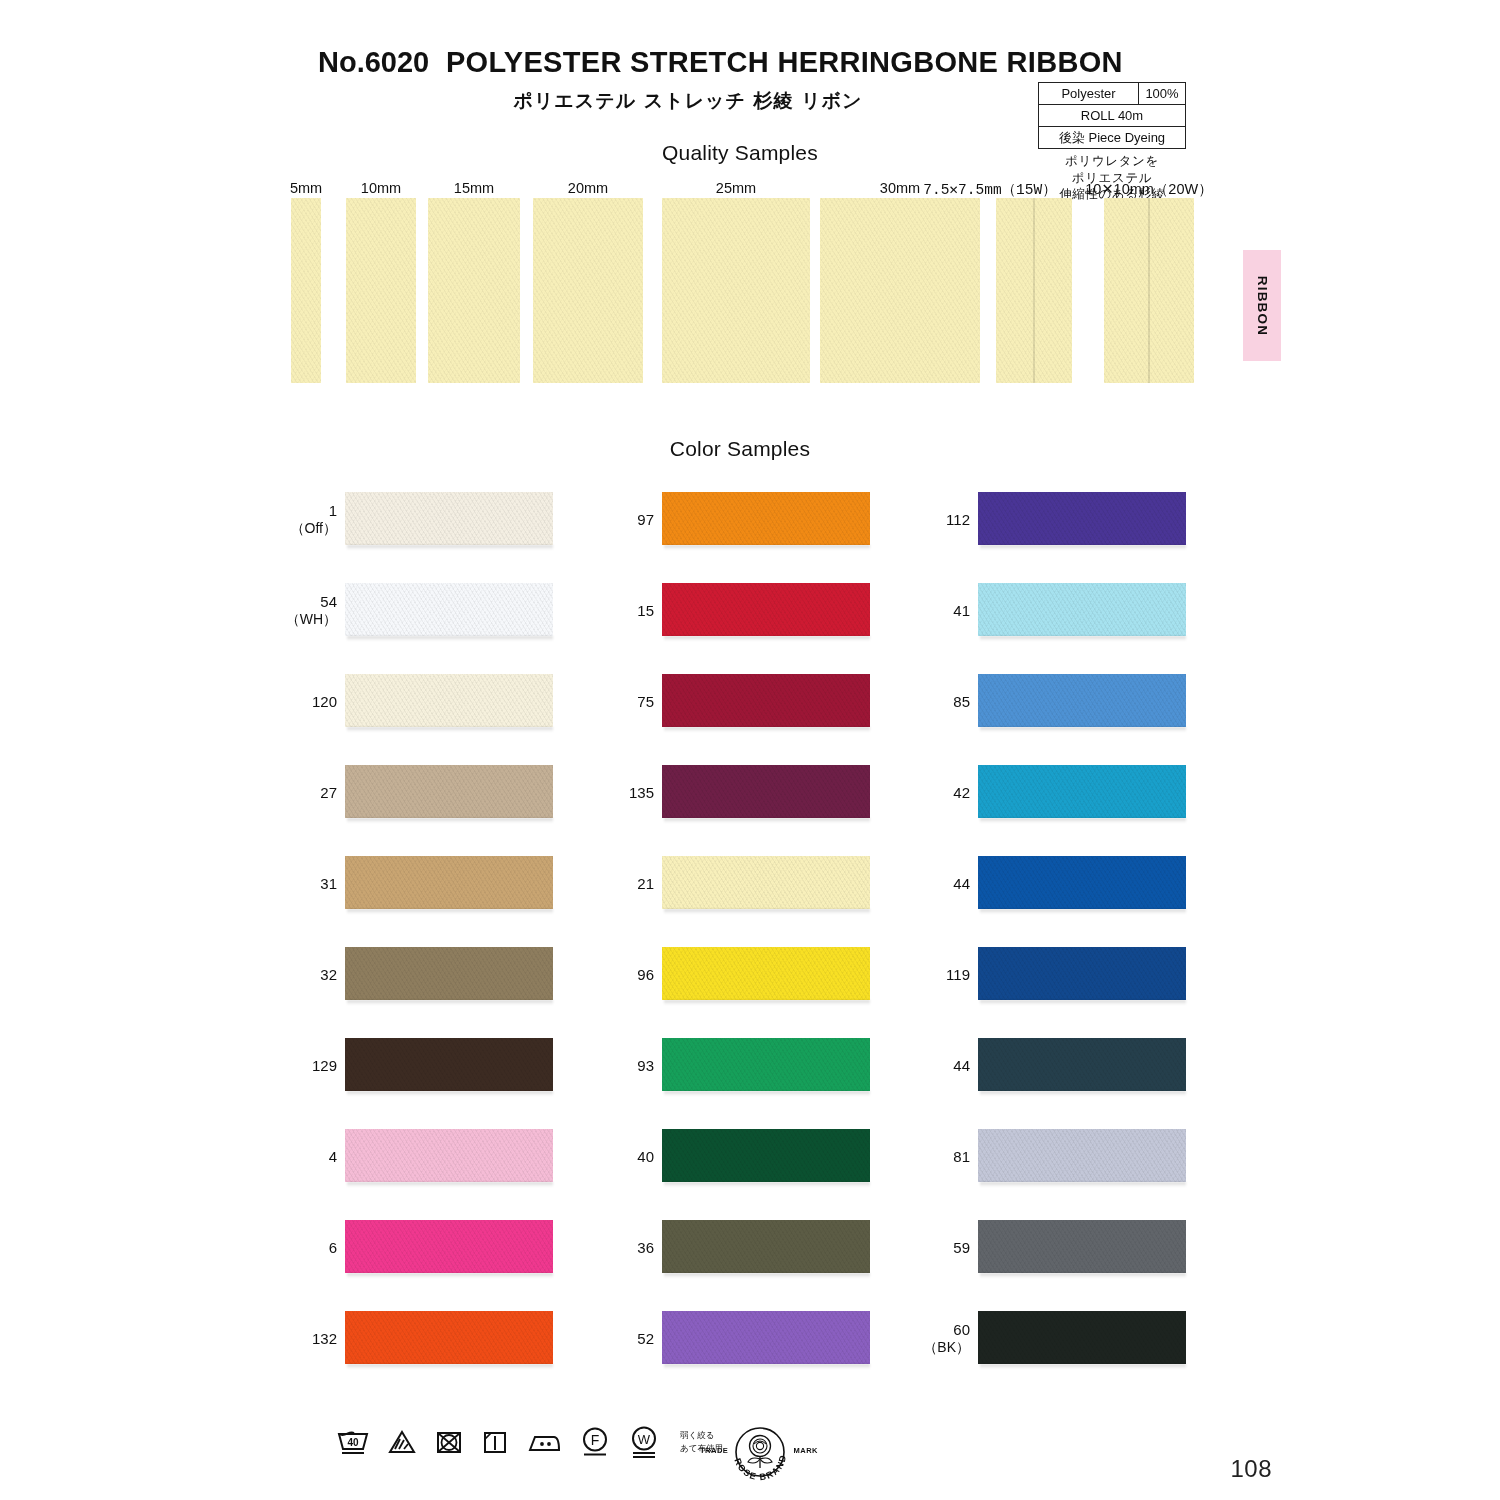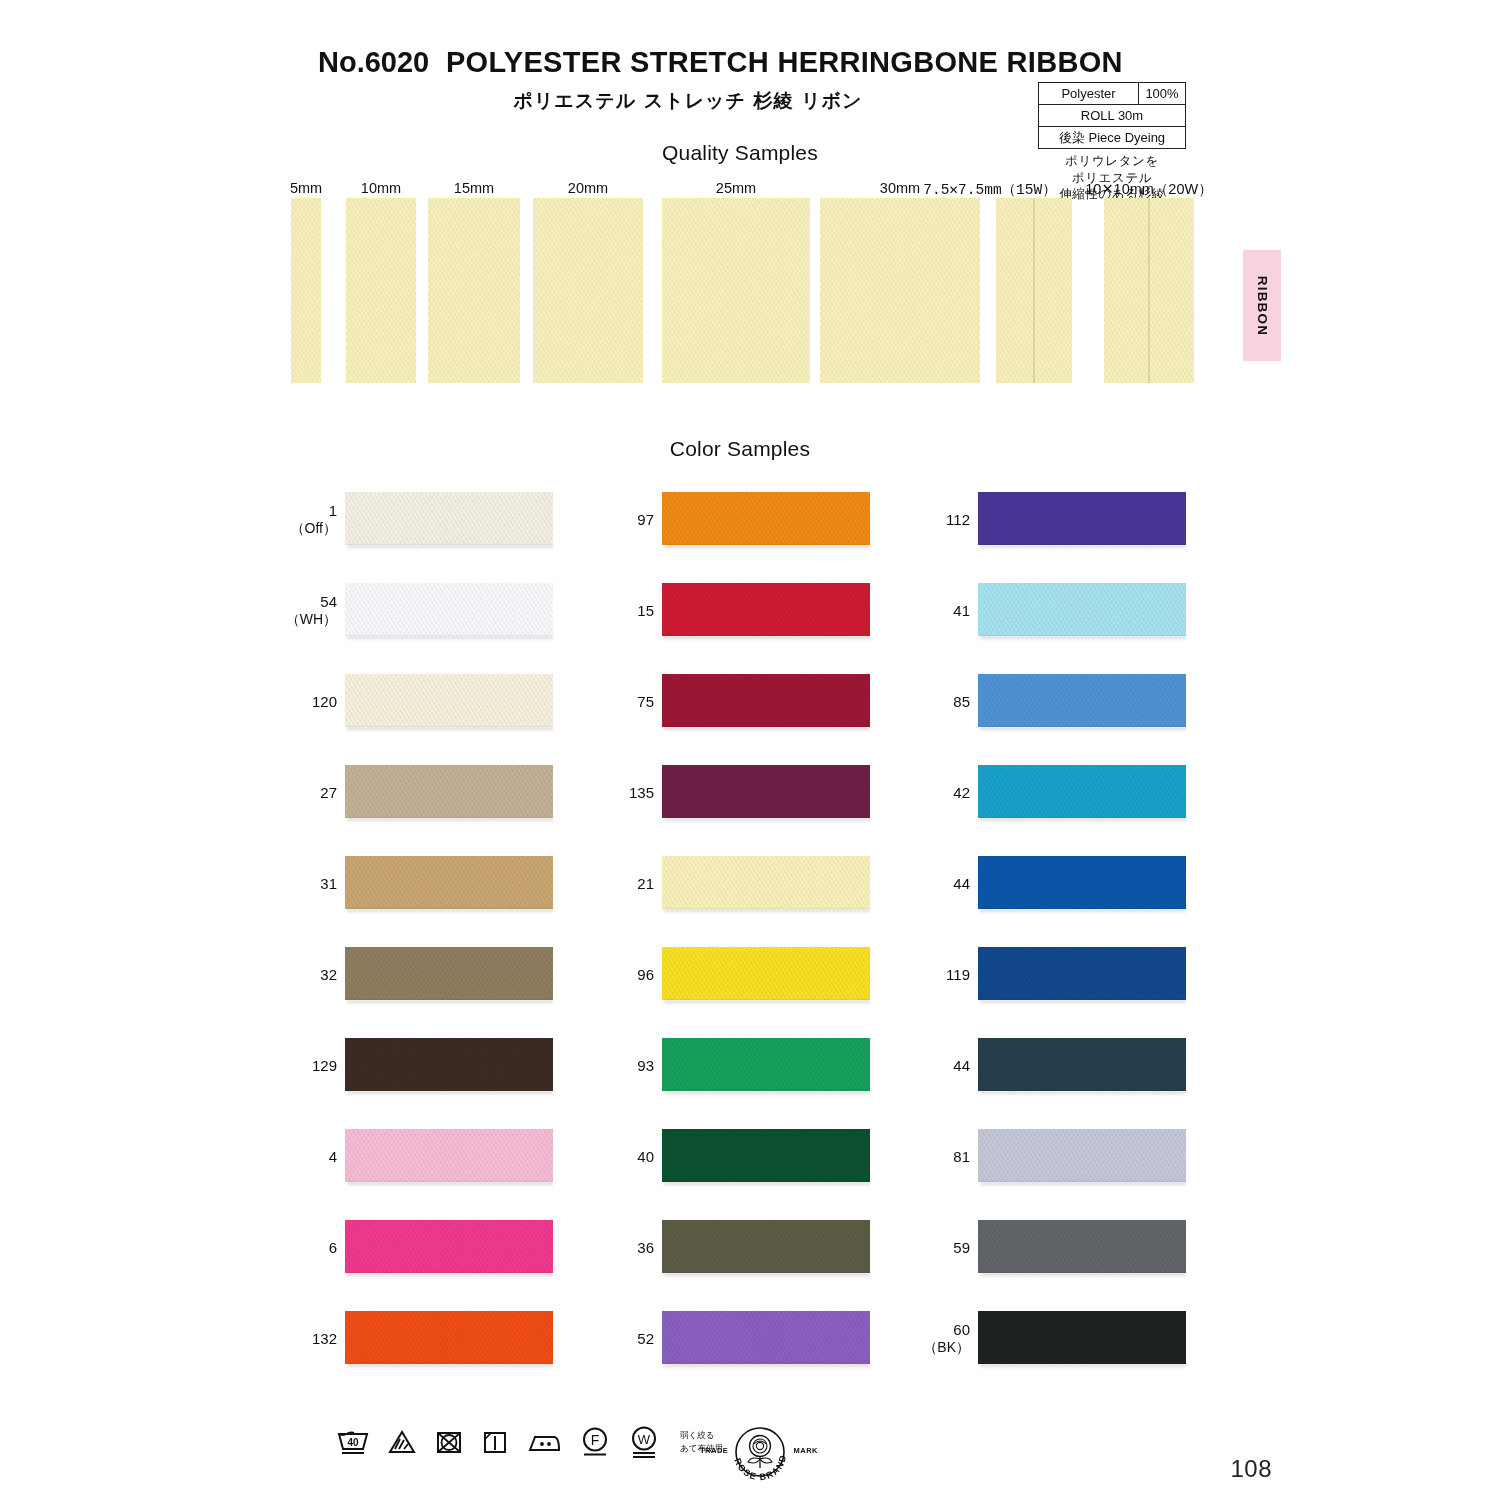--- a/index.html
+++ b/index.html
@@ -142,21 +142,21 @@
     <div class="title-jp">ポリエステル ストレッチ 杉綾 リボン</div>
   </div>
 
   <div class="spec">
     <div class="spec-table">
       <div class="spec-row">
         <div class="spec-cell left">Polyester</div>
         <div class="spec-cell right">100%</div>
       </div>
       <div class="spec-row">
-        <div class="spec-cell full">ROLL  30m</div>
+        <div class="spec-cell full">ROLL  40m</div>
       </div>
       <div class="spec-row">
         <div class="spec-cell full">後染  Piece Dyeing</div>
       </div>
     </div>
     <div class="spec-note">
       <div>ポリウレタンを</div>
       <div>ポリエステル</div>
       <div>伸縮性のある杉綾</div>
     </div>

